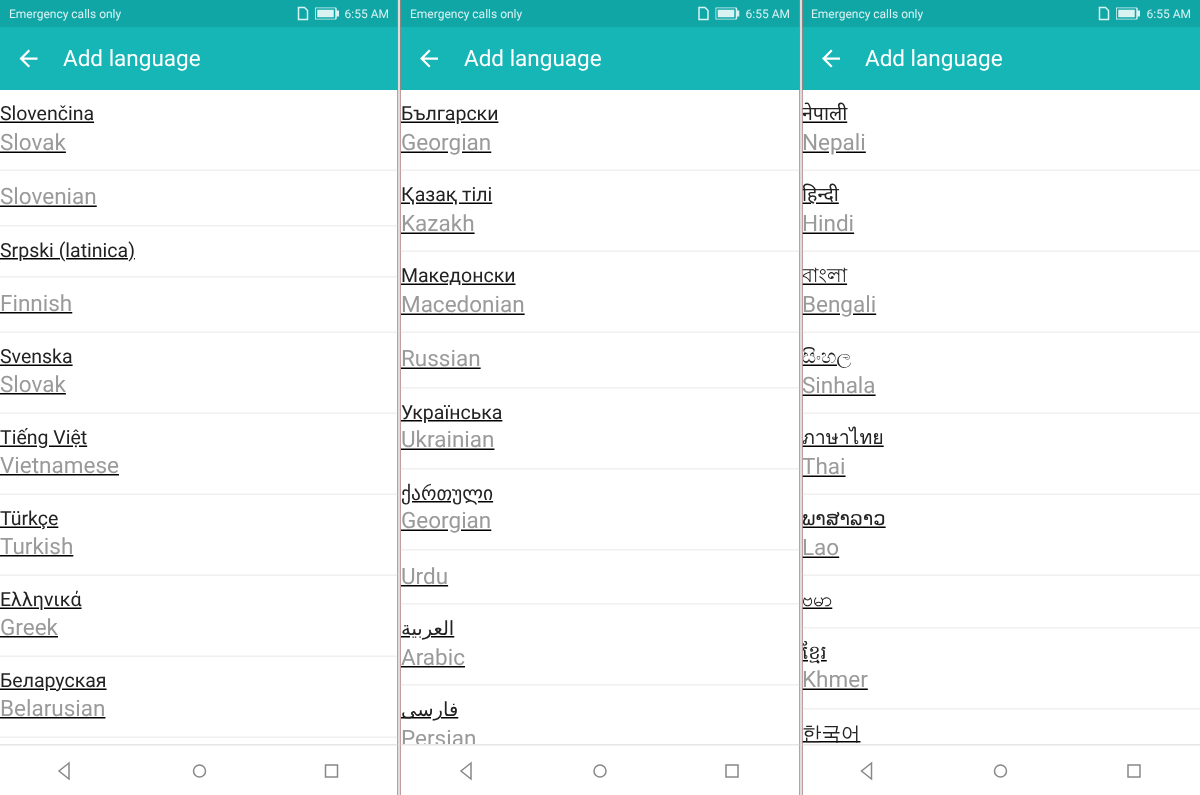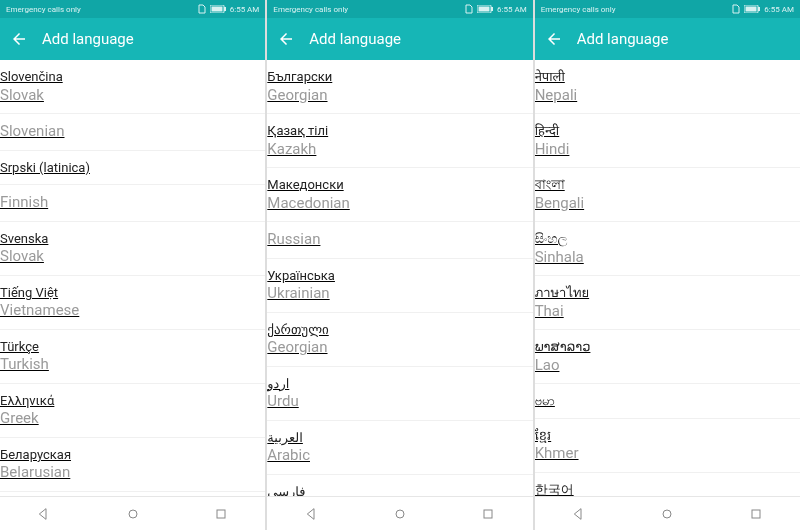--- a/index.html
+++ b/index.html
@@ -217,21 +217,20 @@
       </div>
       <div class="row">
         <div class="native">Українська</div>
         <div class="english">Ukrainian</div>
       </div>
       <div class="row">
         <div class="native">ქართული</div>
         <div class="english">Georgian</div>
       </div>
       <div class="row">
-        <div class="native">اردو</div>
         <div class="english">Urdu</div>
       </div>
       <div class="row">
         <div class="native">العربية</div>
         <div class="english">Arabic</div>
       </div>
       <div class="row">
         <div class="native">فارسی</div>
         <div class="english">Persian</div>
       </div>

